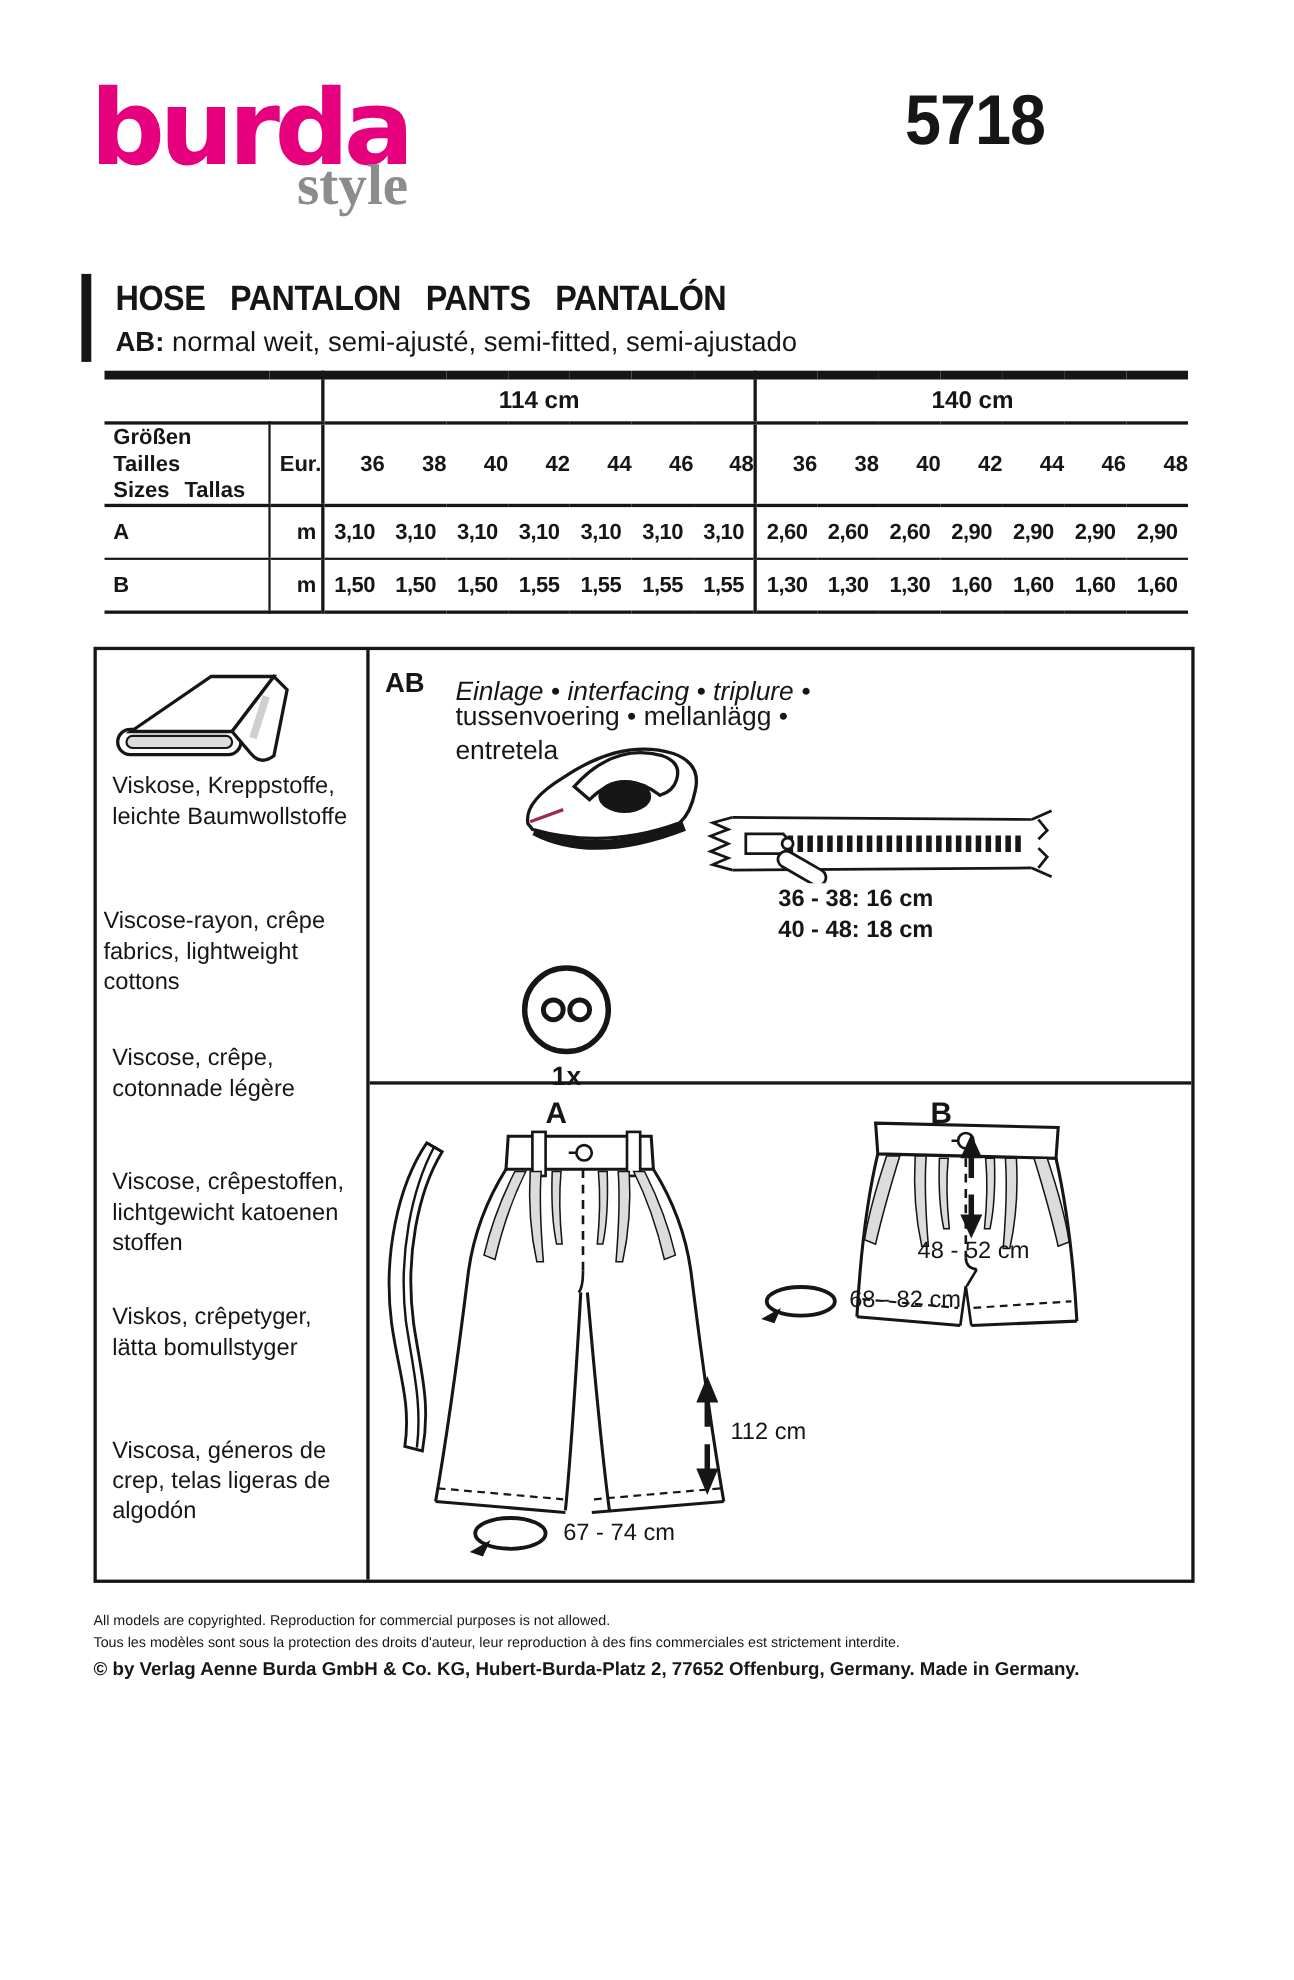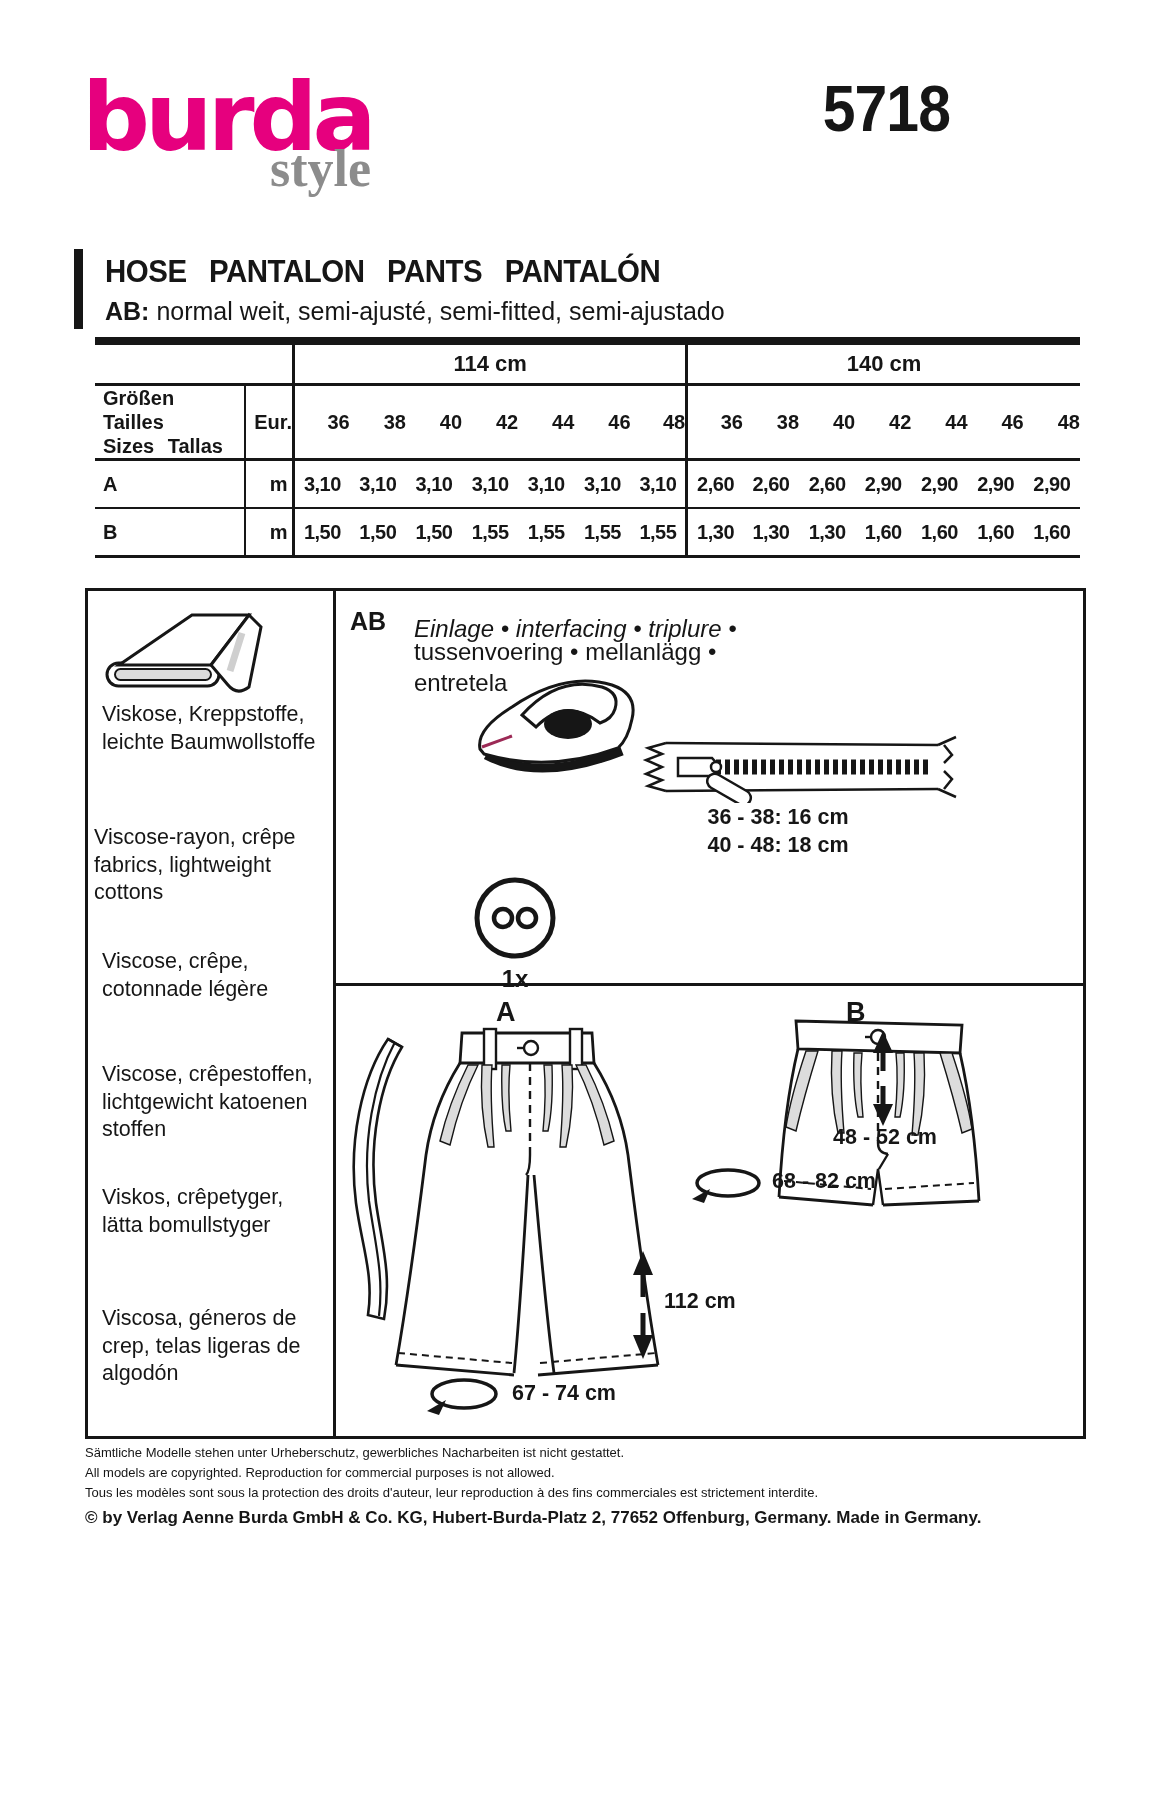--- a/index.html
+++ b/index.html
@@ -39,21 +39,21 @@
   
   .main-box{left:85px;top:588px;width:995px;height:845px;border:3px solid #161616;}
   .vdiv{position:absolute;left:245px;top:0;bottom:0;width:3px;background:#161616;}
   .hdiv{position:absolute;left:248px;right:0;top:392px;height:3px;background:#161616;}
   .fabric{white-space:pre-line;font-size:21.5px;line-height:27.5px;width:225px;}
   .ab-code{font-weight:bold;font-size:25px;}
   .notion-line{font-size:24px;line-height:31px;white-space:nowrap;}
   .zip-size{font-weight:bold;font-size:21.5px;line-height:28px;text-align:center;width:290px;}
   .qty{font-weight:bold;font-size:24px;text-align:center;width:50px;}
   .view-label{font-weight:bold;font-size:27px;}
-  .measure{font-weight:bold;font-size:21.5px;white-space:nowrap;}
+  .measure{font-weight:normal;font-size:21.5px;white-space:nowrap;}
 
   
   .foot-small{font-size:13px;line-height:20px;}
   .foot-copy{font-weight:bold;font-size:17px;}
 
   svg{display:block;}
   .ln{stroke:#161616;fill:none;}
   .fw{fill:#fff;stroke:#161616;}
   .fg{fill:#dcdcdc;stroke:#161616;}
   .fb{fill:#161616;stroke:none;}
@@ -275,18 +275,17 @@
     </svg>
     <div class="abs measure" style="left:576px;top:698px;">112 cm</div>
 
     <svg class="abs" style="left:336px;top:782px;" width="78" height="46" viewBox="0 0 78 46">
       <ellipse class="ln" cx="40" cy="21" rx="32" ry="14" stroke-width="3.5"></ellipse>
       <path class="fb" d="M3,38 L22,27 L15,42 Z"></path>
     </svg>
     <div class="abs measure" style="left:424px;top:790px;">67 - 74 cm</div>
   </div>
 
-  <div class="abs foot-small" style="left:85px;top:1443px;">Sämtliche Modelle stehen unter Urheberschutz, gewerbliches Nacharbeiten ist nicht gestattet.</div>
   <div class="abs foot-small" style="left:85px;top:1463px;">All models are copyrighted. Reproduction for commercial purposes is not allowed.</div>
   <div class="abs foot-small" style="left:85px;top:1483px;">Tous les modèles sont sous la protection des droits d'auteur, leur reproduction à des fins commerciales est strictement interdite.</div>
   <div class="abs foot-copy" style="left:85px;top:1508px;">© by Verlag Aenne Burda GmbH &amp; Co. KG, Hubert-Burda-Platz 2, 77652 Offenburg, Germany. Made in Germany.</div>
 
 </div>
 
 </body></html>

